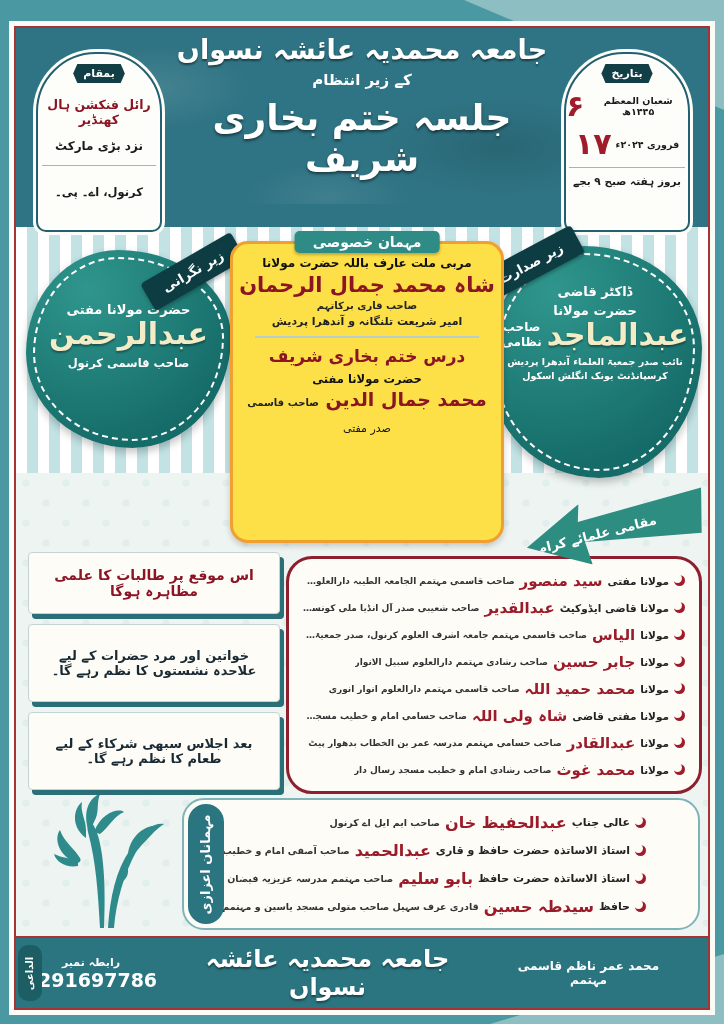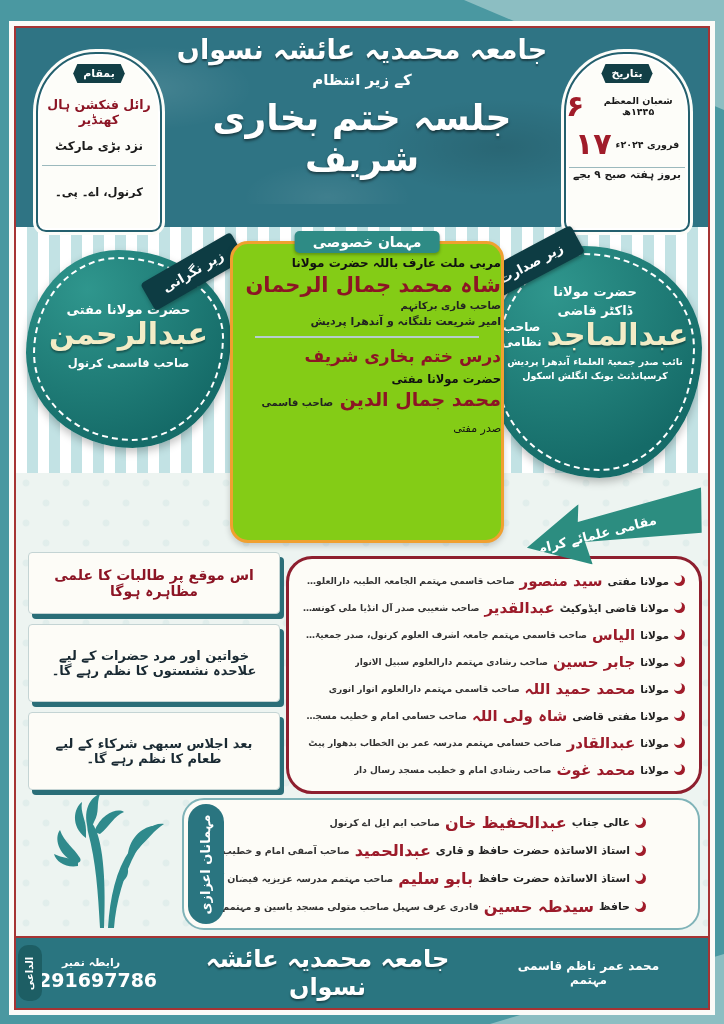--- a/index.html
+++ b/index.html
@@ -48,21 +48,21 @@
     clip-path:polygon(8% 0,92% 0,100% 50%,92% 100%,8% 100%,0 50%);
   }
   .arch-venue{left:20px;}
   .arch-date{left:548px;}
   .arch .vline1{color:#8c1525;font-weight:bold;font-size:12.5px;margin:14px 4px 0;}
   .arch .vline2{color:#1a1a1a;font-weight:bold;font-size:12px;margin:12px 4px 0;}
   .arch .vline3{color:#1a1a1a;font-weight:bold;font-size:11.5px;margin:12px 4px 0;border-top:1px solid #9bb9bd;padding-top:19px;}
   .daterow{display:flex;align-items:center;justify-content:center;gap:4px;margin-top:8px;}
   .daterow .big{color:#a01c2a;font-size:30px;font-weight:bold;line-height:1;}
   .daterow .small{color:#1a1a1a;font-size:9.5px;font-weight:bold;}
-  .arch .timeline{color:#1a1a1a;font-size:10.5px;font-weight:bold;margin:8px 3px 0;border-top:1px solid #9bb9bd;}
+  .arch .timeline{color:#1a1a1a;font-size:10.5px;font-weight:bold;margin:8px 3px 0;border-top:1px solid #9bb9bd;padding-top:7px;}
   
   .stripes{
     position:absolute;left:0;right:0;top:199px;height:246px;
     background:repeating-linear-gradient(90deg,#ffffff 0 11px,#c2e2e4 11px 22px);
     border-bottom:2px solid #dfeceb;
   }
   .pattern{
     position:absolute;left:0;right:0;top:445px;bottom:70px;
     background:
       radial-gradient(circle at 10px 10px,rgba(74,152,161,.07) 3px,transparent 4px),
@@ -91,22 +91,22 @@
   .blob .bigname{font-size:30px;font-weight:bold;color:#f3ecc6;line-height:1.15;text-shadow:0 2px 2px rgba(0,0,0,.35);}
   .blob .sub{font-size:11.5px;font-weight:bold;margin-top:4px;}
   .blob-left .pad{padding-top:48px;}
   .blob-right .pad{padding-top:34px;}
   .namewrap{display:flex;align-items:center;justify-content:center;gap:5px;}
   .sidehon{font-size:12px;font-weight:bold;line-height:1.25;text-align:center;}
   .blob-right .sub2{font-size:9.5px;font-weight:bold;margin-top:3px;}
   
   .guestbox{
     position:absolute;left:214px;top:213px;width:268px;height:296px;z-index:5;
-    background:#84cc16;border:3px solid #f0a030;border-radius:18px;
-    box-shadow:0 3px 6px rgba(0,0,0,.18);
+    background:#fde047;border:3px solid #f0a030;border-radius:18px;
+    text-align:center;box-shadow:0 3px 6px rgba(0,0,0,.18);
   }
   .guestbox .gbadge{
     position:absolute;top:-13px;left:50%;transform:translateX(-50%);
     background:#2e8b85;color:#fff;font-size:14px;font-weight:bold;
     padding:3px 18px;border-radius:5px;white-space:nowrap;box-shadow:0 2px 3px rgba(0,0,0,.25);
   }
   .guestbox .pre{font-size:12px;font-weight:bold;color:#111;margin-top:12px;}
   .guestbox .gname{font-size:21px;font-weight:bold;color:#8c1525;margin-top:3px;}
   .guestbox .hon{font-size:10px;font-weight:bold;color:#222;margin-top:3px;}
   .guestbox .pos{font-size:11px;font-weight:bold;color:#222;margin-top:4px;}
@@ -232,22 +232,22 @@
     <div class="pad">
       <div class="t1">حضرت مولانا مفتی</div>
       <div class="bigname">عبدالرحمن</div>
       <div class="sub">صاحب قاسمی کرنول</div>
     </div>
   </div>
 
   <div class="blob blob-right">
     <div class="ribbon ribbon-right">زیر صدارت</div>
     <div class="pad">
+      <div class="t1">ڈاکٹر قاضی</div>
       <div class="t1">حضرت مولانا</div>
-      <div class="t1">ڈاکٹر قاضی</div>
       <div class="namewrap">
         <span class="bigname">عبدالماجد</span>
         <span class="sidehon">
           <span>صاحب</span><br>
           <span>نظامی</span>
         </span>
       </div>
       <div class="sub2 sub">نائب صدر جمعیۃ العلماء آندھرا پردیش</div>
       <div class="sub2">کرسپانڈنٹ یونک انگلش اسکول</div>
     </div>

